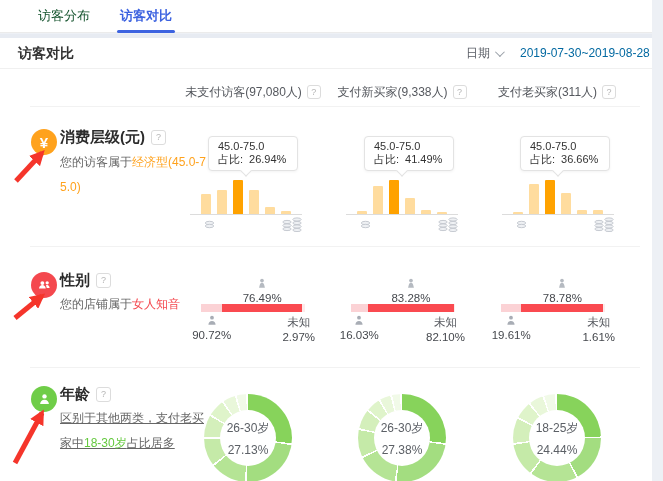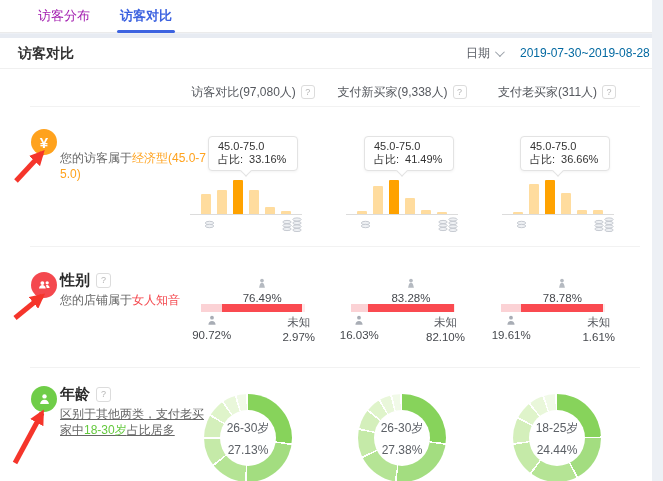--- a/index.html
+++ b/index.html
@@ -1,21 +1,21 @@
 <!DOCTYPE html>
 <html><head>
 <meta charset="utf-8">
 <style>
   html,body{margin:0;padding:0;}
   body{font-family:"Liberation Sans","DejaVu Sans",sans-serif;}
   .page{position:relative;width:663px;height:481px;overflow:hidden;background:#edf0f5;}
 
   
   .tabbar{position:absolute;top:0;left:0;width:652px;height:33px;background:#fff;border-bottom:1px solid #ebebeb;display:flex;align-items:center;padding-left:38px;box-sizing:border-box;}
-  .tab{position:relative;height:33px;line-height:32px;font-size:13px;color:#a21caf;margin-right:30px;cursor:pointer;}
+  .tab{position:relative;height:33px;line-height:32px;font-size:13px;color:#14532d;margin-right:30px;cursor:pointer;}
   .tab.active{color:#3d63e0;font-weight:bold;}
   .tab.active::after{content:"";position:absolute;left:-3px;right:-3px;bottom:0;height:3px;background:#3d63e0;border-radius:2px;}
   .gapstrip{position:absolute;top:34px;left:0;width:652px;height:4px;background:#e7ebf2;}
 
   
   .main{position:absolute;top:38px;left:0;width:652px;height:443px;background:#fff;}
 
   .page-header{position:absolute;top:38px;left:0;width:652px;height:30px;border-bottom:1px solid #f0f0f0;}
   .page-title{position:absolute;left:18px;top:0;line-height:30px;font-size:14px;font-weight:bold;color:#333;}
   .date-filter{position:absolute;left:466px;top:0;line-height:30px;font-size:12px;color:#5a5e66;cursor:pointer;}
@@ -28,21 +28,21 @@
   .divider{position:absolute;left:30px;width:610px;height:1px;background:#f2f2f2;}
 
   
   .s-icon{position:absolute;left:31px;width:26px;height:26px;border-radius:50%;display:flex;align-items:center;justify-content:center;color:#fff;}
   .ic-yen::after{content:"¥";font-size:15px;font-weight:bold;color:#fff;}
   .s-icon svg{width:17px;height:17px;}
   .s-title{position:absolute;left:60px;font-size:15px;font-weight:bold;color:#2b2b2b;}
   .qicon{display:inline-block;width:13px;height:13px;border:1px solid #dcdcdc;border-radius:3px;color:#b5b5b5;font-size:9px;line-height:13px;text-align:center;font-weight:normal;margin-left:6px;vertical-align:2px;cursor:pointer;}
   .qicon::after{content:"?";}
   .qicon.small{width:12px;height:12px;line-height:12px;margin-left:5px;vertical-align:1px;}
-  .sub{position:absolute;left:60px;width:152px;font-size:12px;line-height:16px;color:#666;word-break:break-all;}
+  .sub{position:absolute;left:60px;width:152px;font-size:12px;line-height:25px;color:#666;word-break:break-all;}
 
   
   .bch{position:absolute;top:130px;width:150px;height:118px;}
   .b1{left:190px;} .b2{left:346px;} .b3{left:502px;}
   .tip{position:absolute;top:6px;left:18px;background:#fff;border:1px solid #e3e3e3;border-radius:4px;padding:3px 9px;font-size:11px;color:#333;white-space:nowrap;box-shadow:0 1px 3px rgba(0,0,0,0.05);z-index:2;}
   .tip-l2 span{margin-right:2px;}
   .tip-l2 .v{margin-left:4px;}
   .tip::after{content:"";position:absolute;bottom:-4.5px;left:33px;width:7px;height:7px;background:#fff;border-right:1px solid #e3e3e3;border-bottom:1px solid #e3e3e3;transform:rotate(45deg);}
   .bars{position:absolute;top:48px;left:0;width:112px;height:36px;border-bottom:1px solid #dcdcdc;}
   .bar{position:absolute;bottom:0;width:10px;border-radius:1px 1px 0 0;}
@@ -84,35 +84,36 @@
   <div class="gapstrip"></div>
 
   <div class="main"></div>
 
   <div class="page-header">
     <div class="page-title">访客对比</div>
     <div class="date-filter"><span>日期</span><span class="chev"></span></div>
     <div class="date-range">2019-07-30~2019-08-28</div>
   </div>
 
-  <div class="colhead ch1"><span>访客对比(97,080人)</span><span class="qicon small"></span></div>
+  <div class="colhead ch1"><span>未支付访客(97,080人)</span><span class="qicon small"></span></div>
   <div class="colhead ch2"><span>支付新买家(9,338人)</span><span class="qicon small"></span></div>
   <div class="colhead ch3"><span>支付老买家(311人)</span><span class="qicon small"></span></div>
 
   <div class="divider" style="top:106px;"></div>
   <div class="divider" style="top:246px;"></div>
   <div class="divider" style="top:367px;"></div>
 
   <span class="s-icon ic-yen" style="top:129px;background:#ffa21d;"></span>
+  <div class="s-title" style="top:128px;"><span>消费层级(元)</span><span class="qicon"></span></div>
   <div class="sub" style="top:150px;"><span>您的访客属于</span><span style="color:#ffa21d;">经济型(45.0-75.0)</span></div>
 
   <div class="bch b1">
     <div class="tip">
       <div class="tip-l1">45.0-75.0</div>
-      <div class="tip-l2"><span>占比:</span><span class="v">33.16%</span></div>
+      <div class="tip-l2"><span>占比:</span><span class="v">26.94%</span></div>
     </div>
     <div class="bars">
         <div class="bar" style="left: 11px; height: 20px; background: rgb(255, 220, 158);"></div>
         <div class="bar" style="left: 27px; height: 24px; background: rgb(255, 220, 158);"></div>
         <div class="bar" style="left: 43px; height: 34px; background: rgb(255, 162, 0);"></div>
         <div class="bar" style="left: 59px; height: 24px; background: rgb(255, 220, 158);"></div>
         <div class="bar" style="left: 75px; height: 7px; background: rgb(255, 220, 158);"></div>
         <div class="bar" style="left: 91px; height: 3px; background: rgb(255, 220, 158);"></div>
       </div>
     <svg class="coin coin-l" width="11" height="9" viewBox="0 0 11 9">

